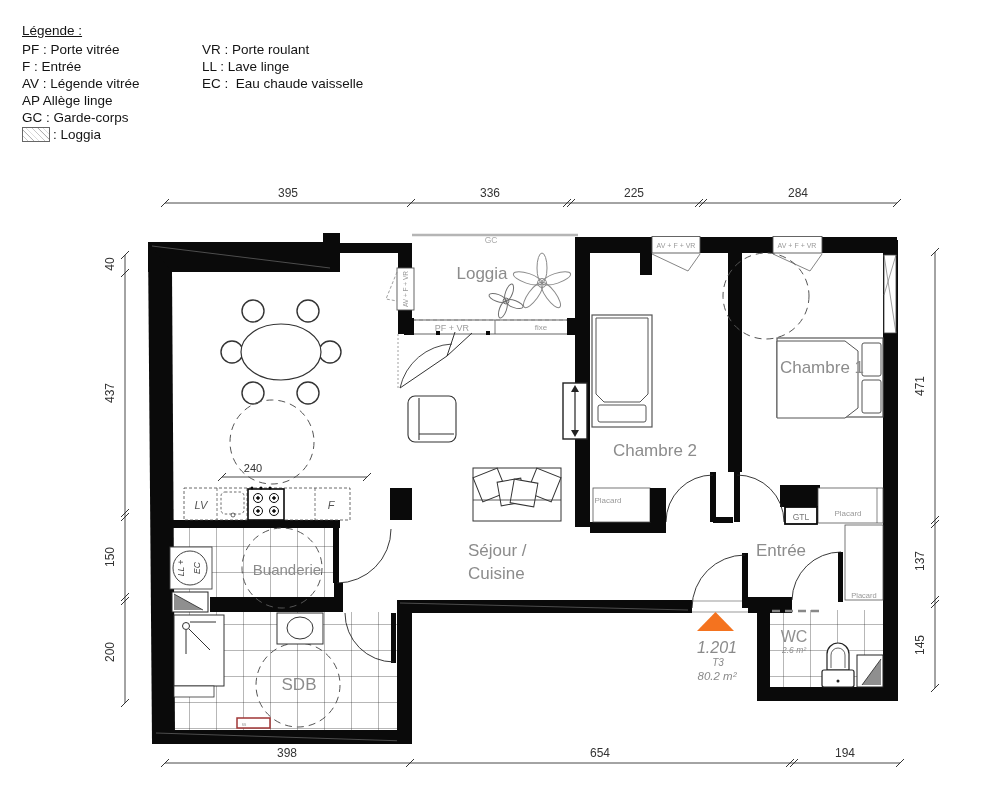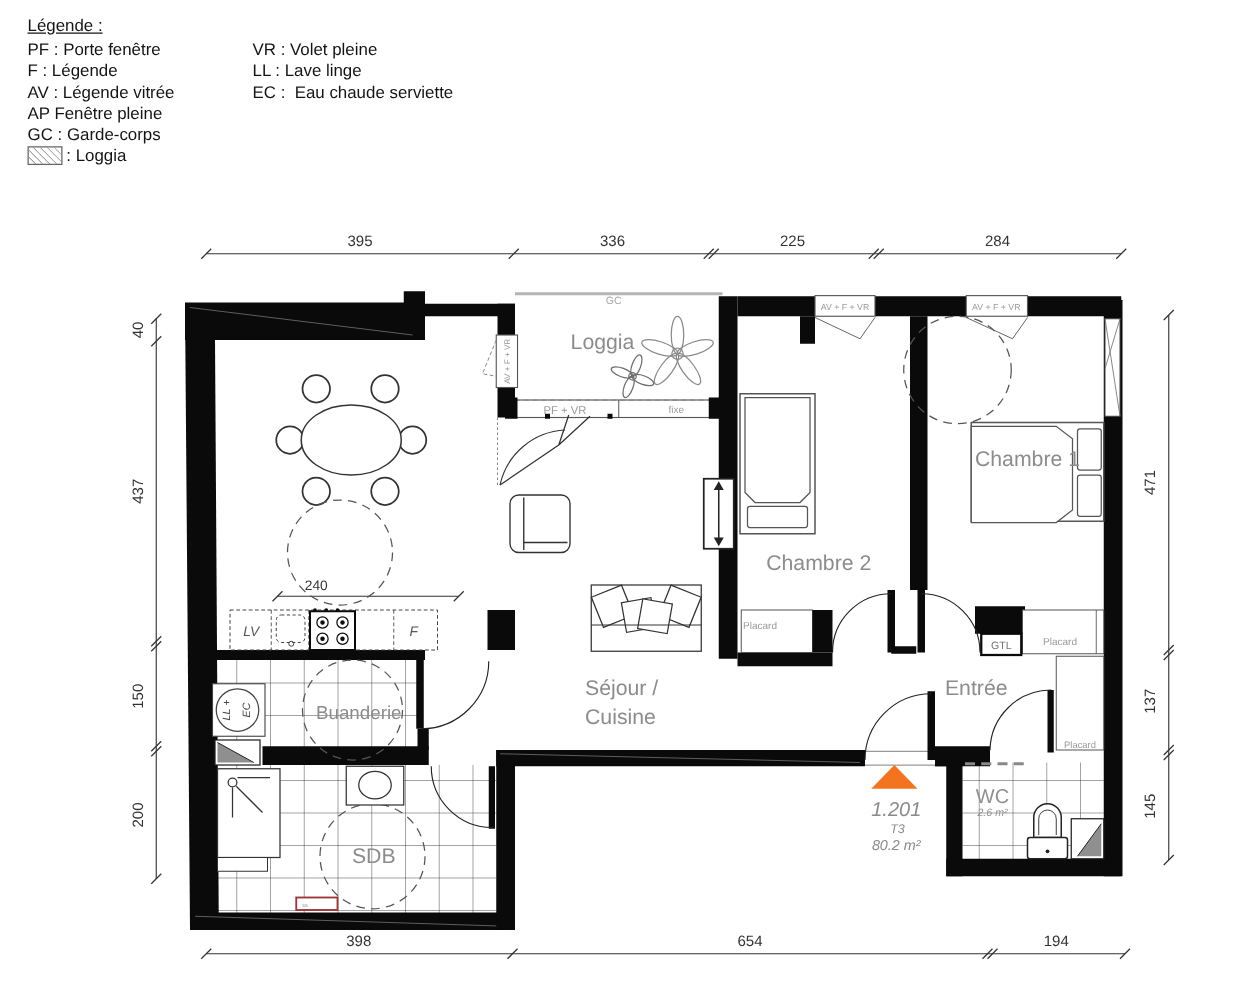--- a/index.html
+++ b/index.html
@@ -1,18 +1,18 @@
 <!DOCTYPE html>
 <html><head>
 <meta charset="utf-8">
 <style>
   html,body{margin:0;padding:0;background:#ffffff;}
   .canvas{position:relative;width:996px;height:800px;background:#fff;overflow:hidden;
           font-family:"Liberation Sans",sans-serif;}
-  .legend{position:absolute;left:22px;top:12px;width:420px;color:#141414;
+  .legend{position:absolute;left:22px;top:22px;width:420px;color:#141414;
           font-size:13.5px;line-height:17px;}
   .legend .title{text-decoration:underline;margin-bottom:2px;}
   .legend-cols{display:flex;}
   .legend-col1{width:180px;}
   .legend-col2{width:240px;}
   .legend-row{display:flex;align-items:center;height:17px;white-space:pre;}
   .swatch-hatch{display:inline-block;width:26px;height:13px;margin-right:3px;
     border:1px solid #666;
     background:repeating-linear-gradient(45deg,#fff,#fff 3px,#9a9a9a 4px);}
   .swatch-ss{display:inline-block;width:30px;height:10px;margin-right:3px;
@@ -23,31 +23,31 @@
 </style>
 </head>
 <body>
 
 <div class="canvas">
 
   <div class="legend">
     <div class="title">Légende :</div>
     <div class="legend-cols">
       <div class="legend-col1">
-        <div class="legend-row">PF : Porte fenêtre</div>
-        <div class="legend-row">F : Légende</div>
+        <div class="legend-row">PF : Porte vitrée</div>
+        <div class="legend-row">F : Entrée</div>
         <div class="legend-row">AV : Légende vitrée</div>
-        <div class="legend-row">AP Fenêtre pleine</div>
+        <div class="legend-row">AP Allège linge</div>
         <div class="legend-row">GC : Garde-corps</div>
         <div class="legend-row"><span class="swatch-hatch"></span><span>: Loggia</span></div>
       </div>
       <div class="legend-col2">
-        <div class="legend-row">VR : Volet pleine</div>
+        <div class="legend-row">VR : Porte roulant</div>
         <div class="legend-row">LL : Lave linge</div>
-        <div class="legend-row">EC :  Eau chaude serviette</div>
+        <div class="legend-row">EC :  Eau chaude vaisselle</div>
       </div>
     </div>
   </div>
 
   <svg width="996" height="800" viewBox="0 0 996 800">
     <defs>
       <pattern id="tiles" patternUnits="userSpaceOnUse" width="27" height="26">
         <path d="M27 0 H0 V26" fill="none" stroke="#2f2f2f" stroke-width="0.7"></path>
       </pattern>
       <pattern id="hatch" patternUnits="userSpaceOnUse" width="7" height="7" patternTransform="rotate(45)">

